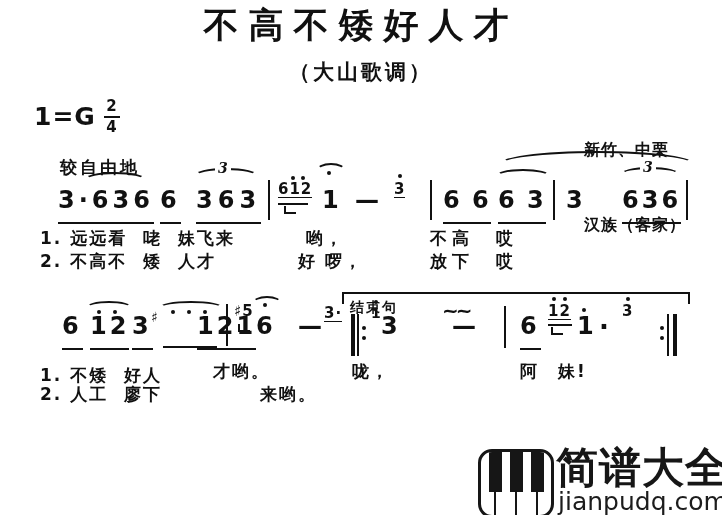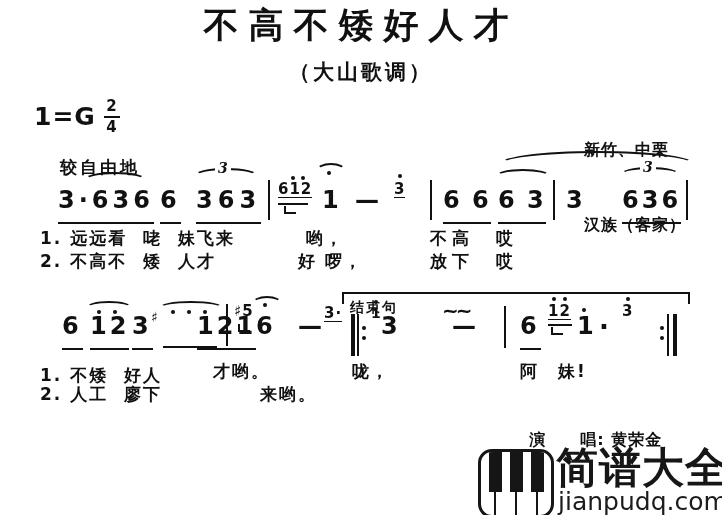--- a/index.html
+++ b/index.html
@@ -200,23 +200,20 @@
   </div>
 
   <span class="lyr" style="left:40px;top:366px;">1. 不矮  好人</span>
   <span class="lyr" style="left:213px;top:362px;">才哟。</span>
   <span class="lyr" style="left:352px;top:362px;">咙，</span>
   <span class="lyr" style="left:520px;top:362px;">阿　妹!</span>
 
   <span class="lyr" style="left:40px;top:385px;">2. 人工  廖下</span>
   <span class="lyr" style="left:213px;top:385px;margin-left:47px;">来哟。</span>
 
-  <div class="credit" style="left:503px;top:411px;">
-    <span>演　　唱:</span><span> </span><span>黄荣金</span>
-  </div>
   <div class="credit clip" style="left:485px;top:436px;">
     
   </div>
 
   <div class="wm">
     <div class="wm-icon">
       <div class="pk-black" style="left:8px;"></div>
       <div class="pk-black" style="left:29px;"></div>
       <div class="pk-black" style="left:50px;"></div>
       <div class="pk-div" style="left:13px;"></div>

